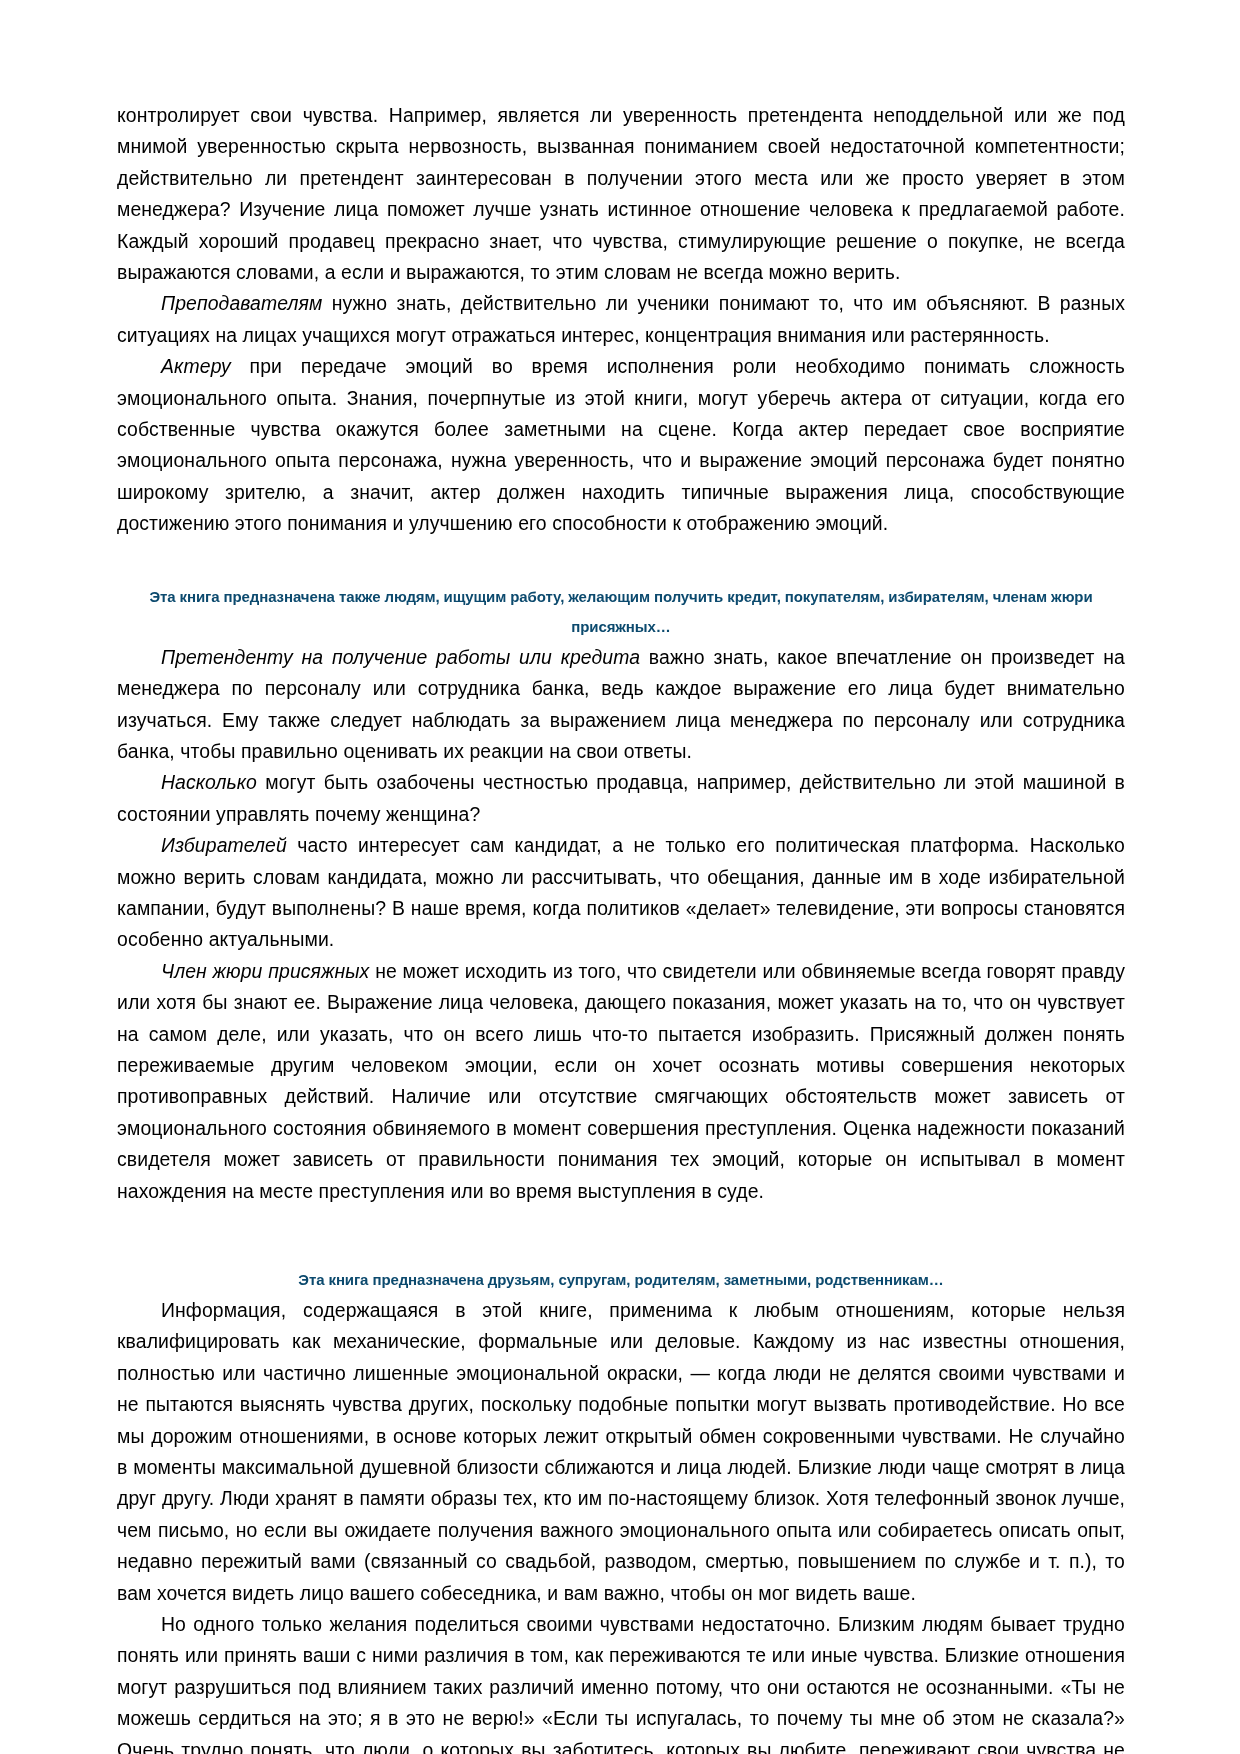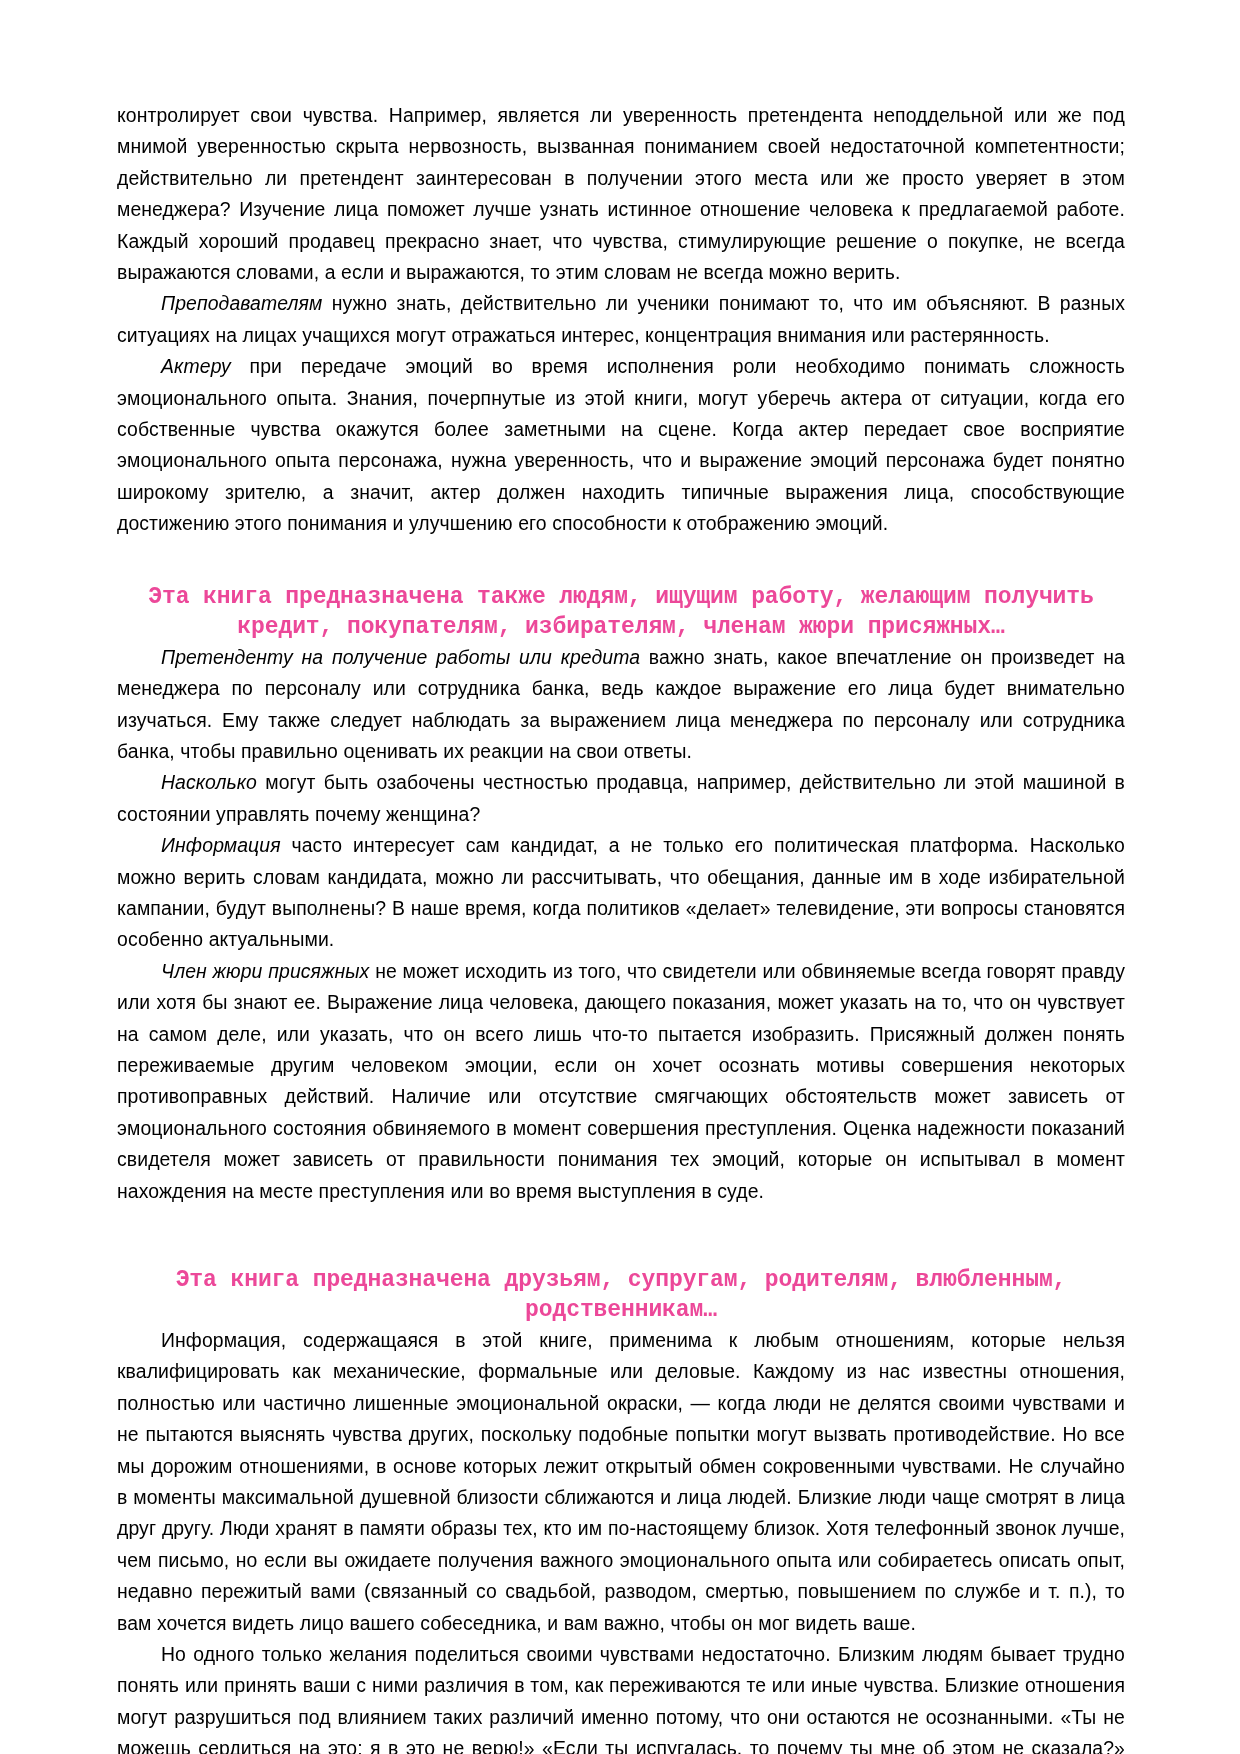--- a/index.html
+++ b/index.html
@@ -36,25 +36,25 @@
   p.body.indent {
     text-indent: 44px;
   }
   p.body.noindent {
     text-indent: 0;
   }
   i.lead {
     font-style: italic;
   }
   h2.section-heading {
-    font-family: Liberation Mono, monospace;
+    font-family: Liberation Sans, sans-serif;
     font-weight: bold;
-    font-size: 23px;
+    font-size: 15px;
     line-height: 30px;
-    color: #ec4899;
+    color: #0c4a6e;
     text-align: center;
     margin: 0;
     letter-spacing: -0.1px;
   }
   .gap-before-heading-1 { height: 42px; }
   .gap-before-heading-2 { height: 58px; }
   .heading-1-wrap { width: 1008px; margin: 0 auto; }
   .heading-2-wrap { width: 1008px; margin: 0 auto; }
 </style>
 </head>
@@ -72,27 +72,27 @@
 
     <div class="gap-before-heading-1"></div>
     <div class="heading-1-wrap">
       <h2 class="section-heading">Эта книга предназначена также людям, ищущим работу, желающим получить кредит, покупателям, избирателям, членам жюри присяжных…</h2>
     </div>
 
     <p class="body indent"><i class="lead">Претенденту на получение работы или кредита</i><span> важно знать, какое впечатление он произведет на менеджера по персоналу или сотрудника банка, ведь каждое выражение его лица будет внимательно изучаться. Ему также следует наблюдать за выражением лица менеджера по персоналу или сотрудника банка, чтобы правильно оценивать их реакции на свои ответы.</span></p>
 
     <p class="body indent"><i class="lead">Насколько</i><span> могут быть озабочены честностью продавца, например, действительно ли этой машиной в состоянии управлять почему женщина?</span></p>
 
-    <p class="body indent"><i class="lead">Информация</i><span> часто интересует сам кандидат, а не только его политическая платформа. Насколько можно верить словам кандидата, можно ли рассчитывать, что обещания, данные им в ходе избирательной кампании, будут выполнены? В наше время, когда политиков «делает» телевидение, эти вопросы становятся особенно актуальными.</span></p>
+    <p class="body indent"><i class="lead">Избирателей</i><span> часто интересует сам кандидат, а не только его политическая платформа. Насколько можно верить словам кандидата, можно ли рассчитывать, что обещания, данные им в ходе избирательной кампании, будут выполнены? В наше время, когда политиков «делает» телевидение, эти вопросы становятся особенно актуальными.</span></p>
 
     <p class="body indent"><i class="lead">Член жюри присяжных</i><span> не может исходить из того, что свидетели или обвиняемые всегда говорят правду или хотя бы знают ее. Выражение лица человека, дающего показания, может указать на то, что он чувствует на самом деле, или указать, что он всего лишь что-то пытается изобразить. Присяжный должен понять переживаемые другим человеком эмоции, если он хочет осознать мотивы совершения некоторых противоправных действий. Наличие или отсутствие смягчающих обстоятельств может зависеть от эмоционального состояния обвиняемого в момент совершения преступления. Оценка надежности показаний свидетеля может зависеть от правильности понимания тех эмоций, которые он испытывал в момент нахождения на месте преступления или во время выступления в суде.</span></p>
 
     <div class="gap-before-heading-2"></div>
     <div class="heading-2-wrap">
-      <h2 class="section-heading">Эта книга предназначена друзьям, супругам, родителям, влюбленным, родственникам…</h2>
+      <h2 class="section-heading">Эта книга предназначена друзьям, супругам, родителям, заметными, родственникам…</h2>
     </div>
 
     <p class="body indent">Информация, содержащаяся в этой книге, применима к любым отношениям, которые нельзя квалифицировать как механические, формальные или деловые. Каждому из нас известны отношения, полностью или частично лишенные эмоциональной окраски, — когда люди не делятся своими чувствами и не пытаются выяснять чувства других, поскольку подобные попытки могут вызвать противодействие. Но все мы дорожим отношениями, в основе которых лежит открытый обмен сокровенными чувствами. Не случайно в моменты максимальной душевной близости сближаются и лица людей. Близкие люди чаще смотрят в лица друг другу. Люди хранят в памяти образы тех, кто им по-настоящему близок. Хотя телефонный звонок лучше, чем письмо, но если вы ожидаете получения важного эмоционального опыта или собираетесь описать опыт, недавно пережитый вами (связанный со свадьбой, разводом, смертью, повышением по службе и т. п.), то вам хочется видеть лицо вашего собеседника, и вам важно, чтобы он мог видеть ваше.</p>
 
     <p class="body indent">Но одного только желания поделиться своими чувствами недостаточно. Близким людям бывает трудно понять или принять ваши с ними различия в том, как переживаются те или иные чувства. Близкие отношения могут разрушиться под влиянием таких различий именно потому, что они остаются не осознанными. «Ты не можешь сердиться на это; я в это не верю!» «Если ты испугалась, то почему ты мне об этом не сказала?» Очень трудно понять, что люди, о которых вы заботитесь, которых вы любите, переживают свои чувства не так, как вы. Выражения лица, показывающие истинные чувства, могут неправильно интерпретироваться или полностью игнорироваться. Если вы абсолютно не понимаете, что люди могут испытывать одно и то же чувство по-разному, что способ выражения чувства другим человеком может отличаться от вашего, если вы не знаете всего</p>
 
   </div>
 </div>
 
 </body></html>

